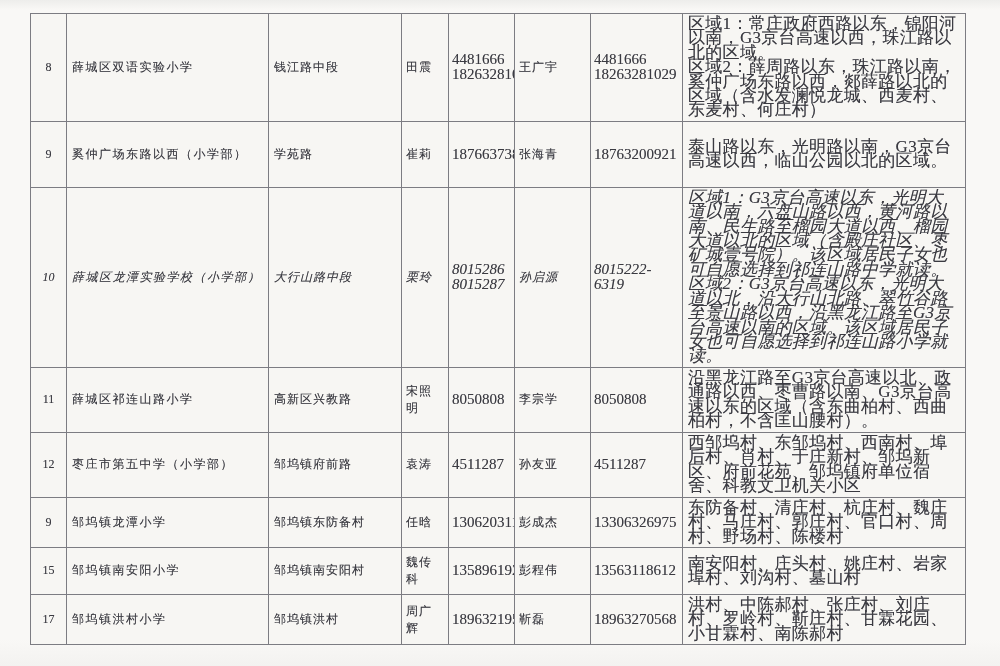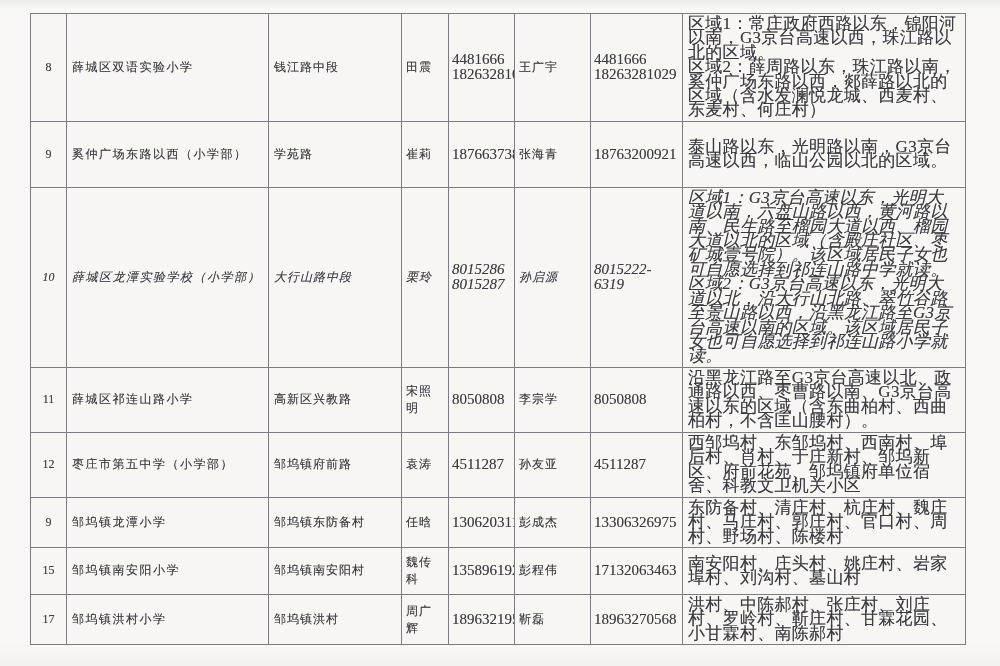--- a/index.html
+++ b/index.html
@@ -121,21 +121,21 @@
         <td class="phone">13306326975</td>
         <td class="district">东防备村、清庄村、杭庄村、魏庄村、马庄村、郭庄村、官口村、周村、野场村、陈楼村</td>
       </tr>
       <tr class="h15">
         <td class="num">15</td>
         <td class="school">邹坞镇南安阳小学</td>
         <td class="addr">邹坞镇南安阳村</td>
         <td class="name">魏传科</td>
         <td class="phone">13589619243</td>
         <td class="name">彭程伟</td>
-        <td class="phone">17132063463</td>
+        <td class="phone">13563118612</td>
         <td class="district">南安阳村、庄头村、姚庄村、岩家埠村、刘沟村、墓山村</td>
       </tr>
       <tr class="h17">
         <td class="num">17</td>
         <td class="school">邹坞镇洪村小学</td>
         <td class="addr">邹坞镇洪村</td>
         <td class="name">周广辉</td>
         <td class="phone">18963219568</td>
         <td class="name">靳磊</td>
         <td class="phone">18963270568</td>

